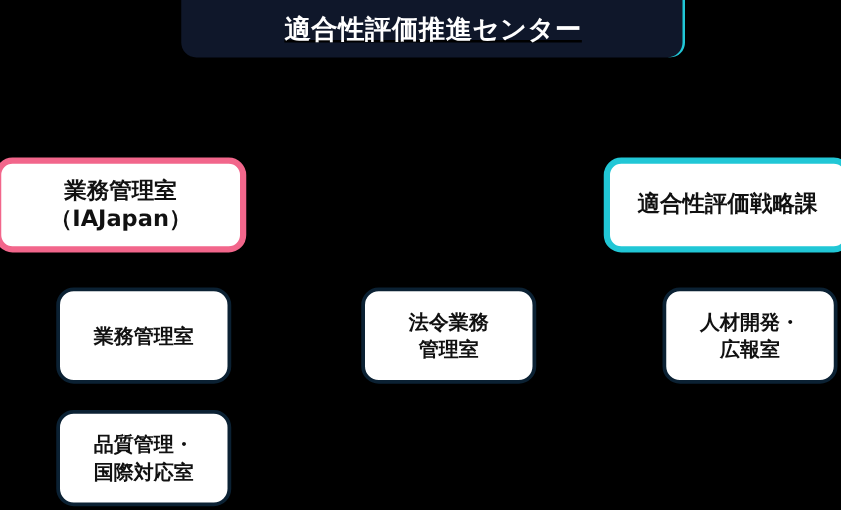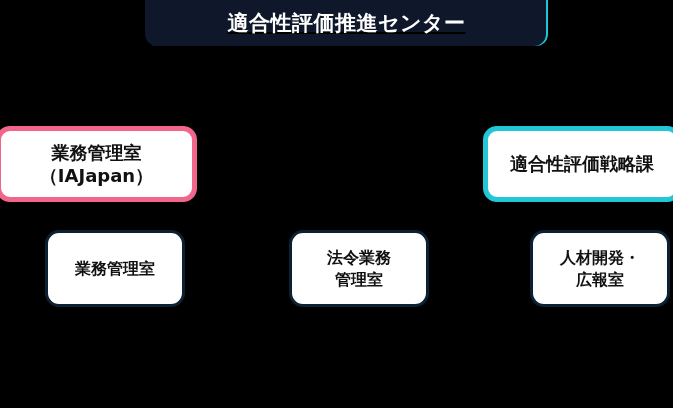--- a/index.html
+++ b/index.html
@@ -149,15 +149,19 @@
   <div class="office col-mid row-a">
     <span class="office-label">法令業務
 管理室</span>
   </div>
 
   <div class="office col-right row-a">
     <span class="office-label">人材開発・
 広報室</span>
   </div>
 
+  <div class="office col-left row-b">
+    <span class="office-label">品質管理・
+国際対応室</span>
+  </div>
 
 
 </div>
 
 </body></html>

